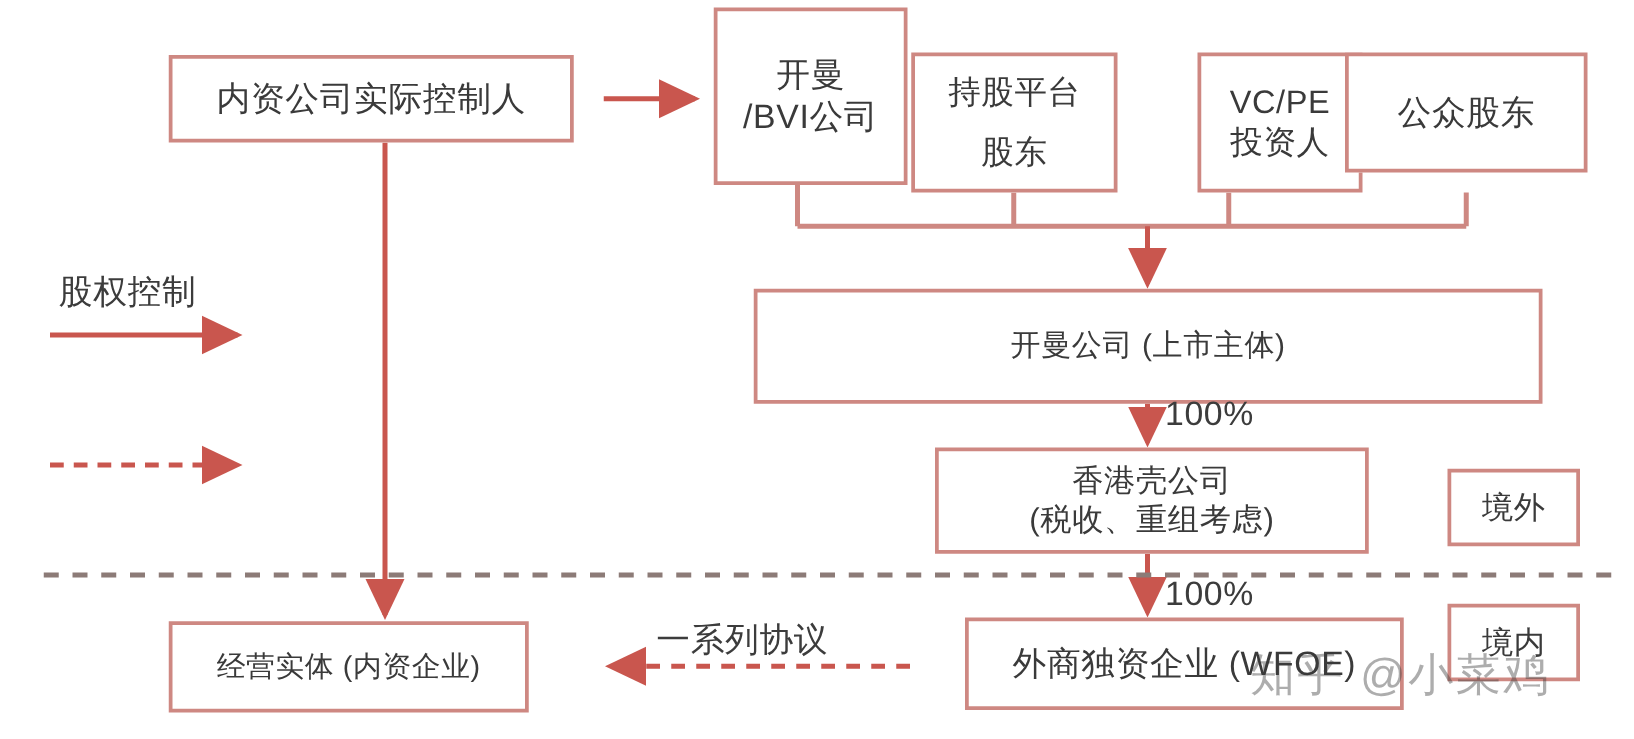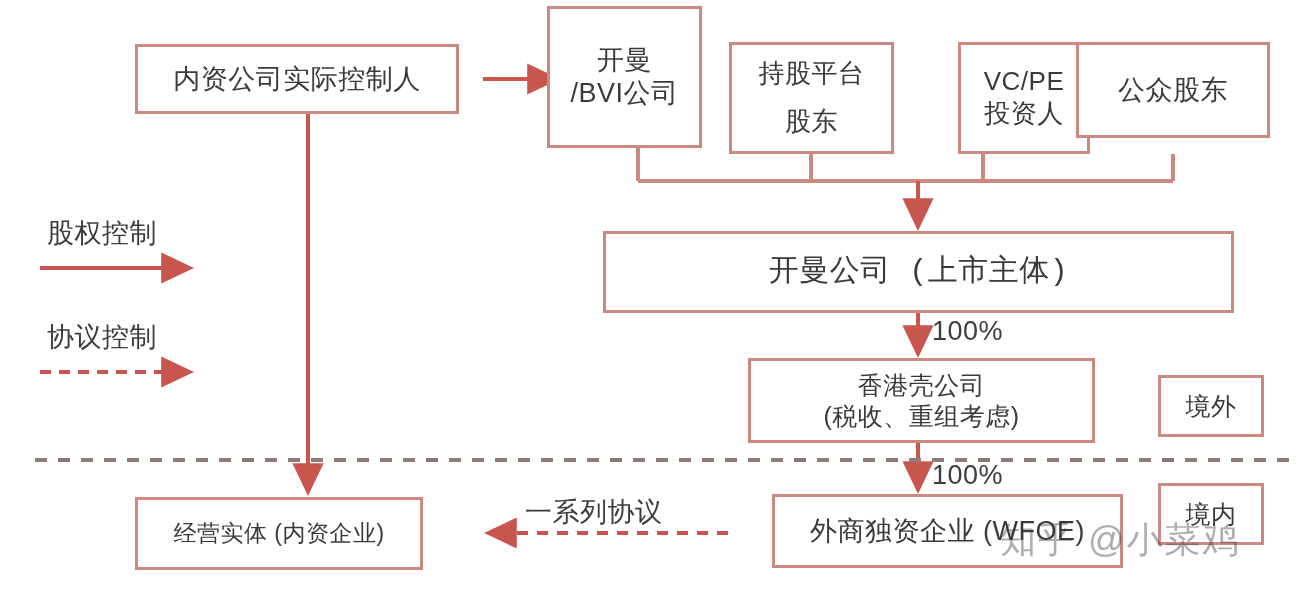--- a/index.html
+++ b/index.html
@@ -93,40 +93,40 @@
 
     <line x1="728" y1="533" x2="488" y2="533" stroke="#c9564e" stroke-width="4" stroke-dasharray="11 9" marker-end="url(#arrowDash)"></line>
 
     <line x1="35" y1="460" x2="1290" y2="460" stroke="#8c7b77" stroke-width="4" stroke-dasharray="12 11"></line>
   </svg>
 
   <div class="node" style="left:135px; top:44px; width:324px; height:70px; font-size:27px;">
     <span class="line">内资公司实际控制人</span>
   </div>
 
-  <div class="node" style="left:547px; top:6px; width:155px; height:142px; font-size:27px;">
+  <div class="node" style="left:571px; top:6px; width:155px; height:142px; font-size:27px;">
     <span class="line">开曼</span>
     <span class="line">/BVI公司</span>
   </div>
 
   <div class="node" style="left:729px; top:42px; width:165px; height:112px; font-size:26px;gap:16px;">
     <span class="line">持股平台</span>
     <span class="line">股东</span>
   </div>
 
   <div class="node" style="left:917px; top:42px; width:132px; height:112px; font-size:26px;margin-left:41px;">
     <span class="line">VC/PE</span>
     <span class="line">投资人</span>
   </div>
 
   <div class="node" style="left:1076px; top:42px; width:194px; height:96px; font-size:27px;">
     <span class="line">公众股东</span>
   </div>
 
-  <div class="node" style="left:603px; top:231px; width:631px; height:82px; font-size:30px;font-family:Liberation Mono, monospace;">
+  <div class="node" style="left:603px; top:231px; width:631px; height:92px; font-size:24px;">
     <span class="line">开曼公司 (上市主体)</span>
   </div>
 
   <div class="node" style="left:748px; top:358px; width:347px; height:85px; font-size:25px;">
     <span class="line">香港壳公司</span>
     <span class="line">(税收、重组考虑)</span>
   </div>
 
   <div class="node" style="left:1158px; top:375px; width:106px; height:62px; font-size:25px;">
     <span class="line">境外</span>
@@ -138,21 +138,20 @@
 
   <div class="node" style="left:135px; top:497px; width:288px; height:73px; font-size:23px;">
     <span class="line">经营实体 (内资企业)</span>
   </div>
 
   <div class="node" style="left:731px; top:494px; width:351px; height:74px; font-size:27px;margin-left:41px;">
     <span class="line">外商独资企业 (WFOE)</span>
   </div>
 
   <div class="legend-label" style="left:47px; top:215px; font-size:27px;">股权控制</div>
-  <div class="legend-label" style="left:47px; top:319px; font-size:27px;">协议控制</div>
 
   <div class="pct-label" style="left:932px; top:316px; font-size:27px;">100%</div>
   <div class="pct-label" style="left:932px; top:460px; font-size:27px;">100%</div>
   <div class="edge-label" style="left:525px; top:494px; font-size:27px;">一系列协议</div>
 
   <div class="watermark" style="left:1000px; top:516px;">知乎 @小菜鸡</div>
 
 </div>
 
 </body></html>

